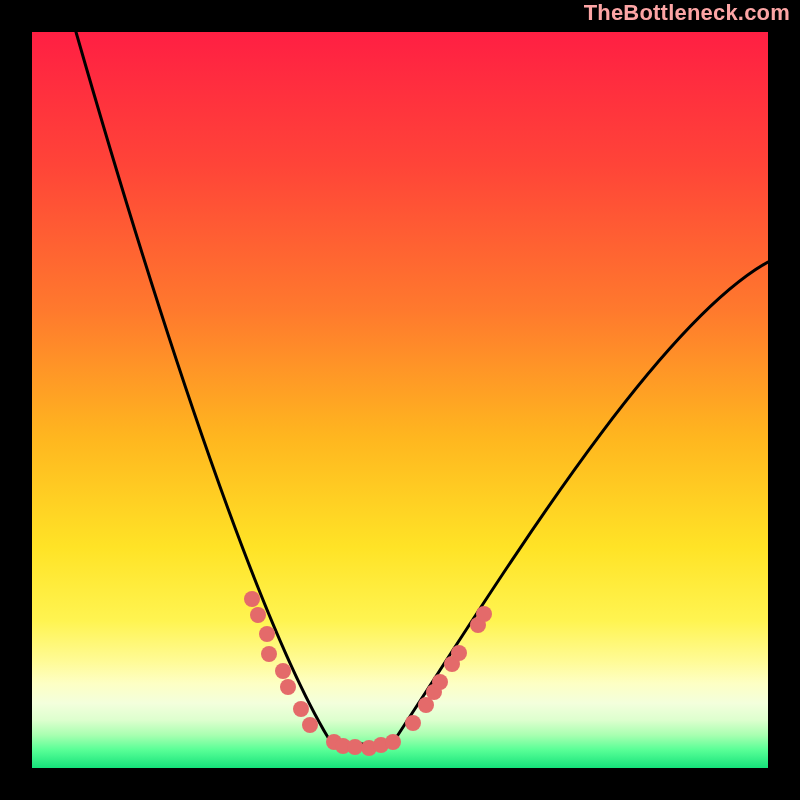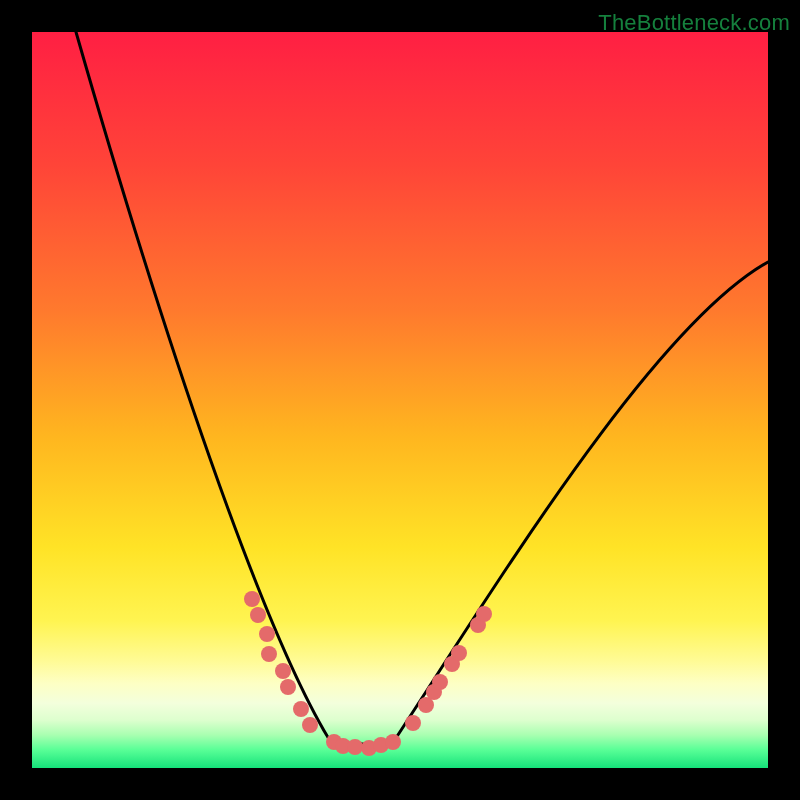--- a/index.html
+++ b/index.html
@@ -12,25 +12,25 @@
     font-family: Arial, Helvetica, sans-serif;
   }
   .outer {
     position: relative;
     width: 800px;
     height: 800px;
     background: #000;
   }
   .watermark {
     position: absolute;
-    top: 10px;
+    top: 0;
     right: 10px;
     font-size: 22px;
-    color: #15803d;
-    font-weight: 400;
+    color: #fca5a5;
+    font-weight: 700;
     letter-spacing: 0.2px;
     z-index: 30;
   }
   .plot {
     position: absolute;
     left: 32px;
     top: 32px;
     width: 736px;
     height: 736px;
     overflow: hidden;

